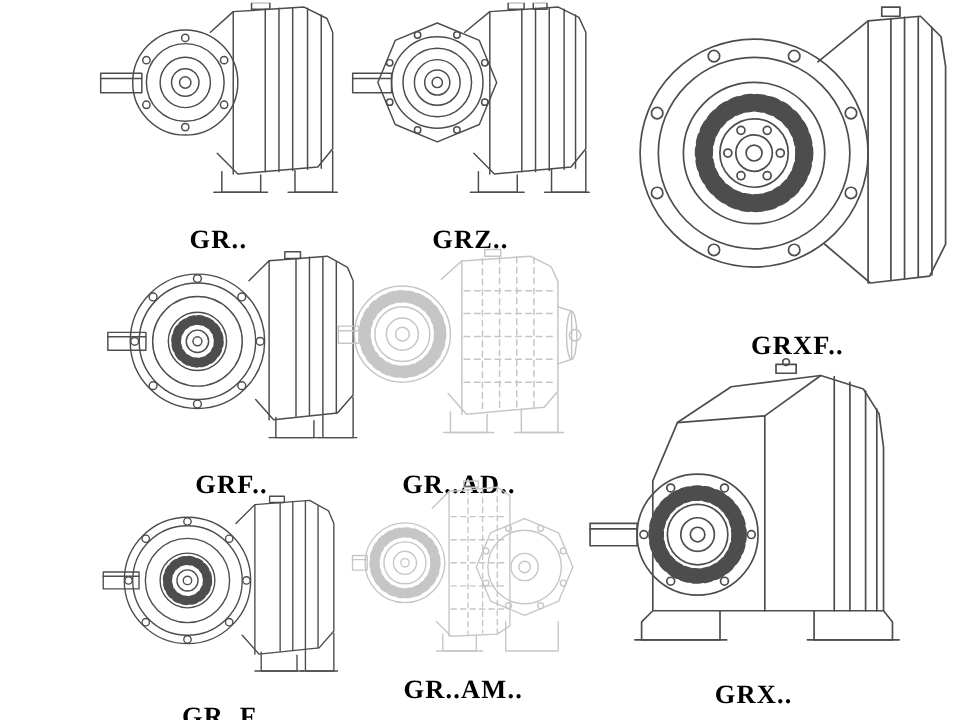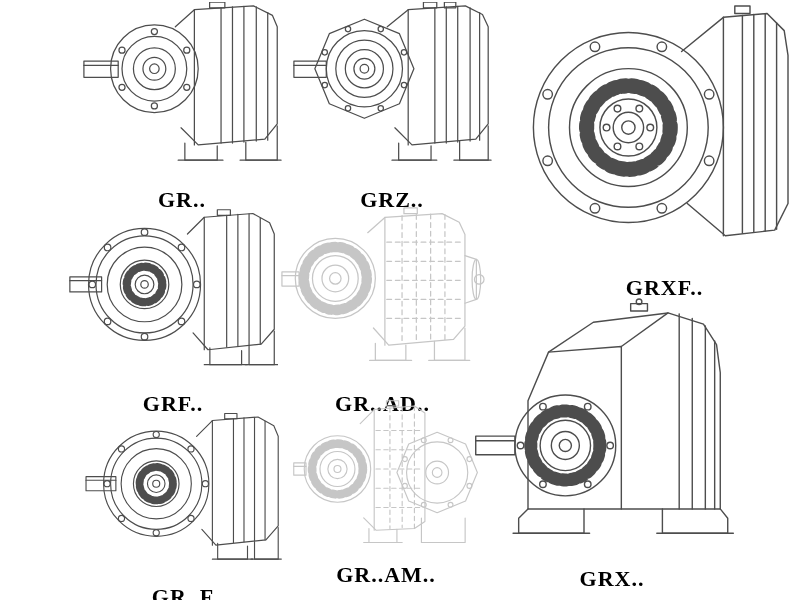--- a/index.html
+++ b/index.html
@@ -31,25 +31,25 @@
     font-size:22px;
     letter-spacing:1px;
     color:var(--label);
     white-space:nowrap;
   }
   #defs-holder{position:absolute;width:0;height:0;overflow:hidden}
   
   #f-gr   {left:82px;  top:2px;   width:200px}
   #f-grz  {left:292px; top:2px;   width:200px}
   #f-grxf {left:522px; top:2px;   width:285px}
-  #f-grf  {left:68px;  top:206px; width:210px}
+  #f-grf  {left:88px;  top:206px; width:210px}
   #f-grad {left:280px; top:206px; width:205px}
   #f-grff {left:84px;  top:410px; width:198px}
   #f-gram {left:292px; top:392px; width:188px}
-  #f-grx  {left:472px; top:298px; width:280px}
+  #f-grx  {left:488px; top:298px; width:280px}
 </style>
 </head>
 <body>
 
 <svg id="defs-holder" aria-hidden="true">
   <defs>
 
     <symbol id="sym-gr" viewBox="0 0 210 192">
       <g fill="none" stroke="currentColor" stroke-width="1.3" stroke-linejoin="round" stroke-linecap="round">
         <path d="M98 26 L118 8 L180 4 L200 14 L205 26 L205 128 L192 144 L122 150 L104 132"></path>

